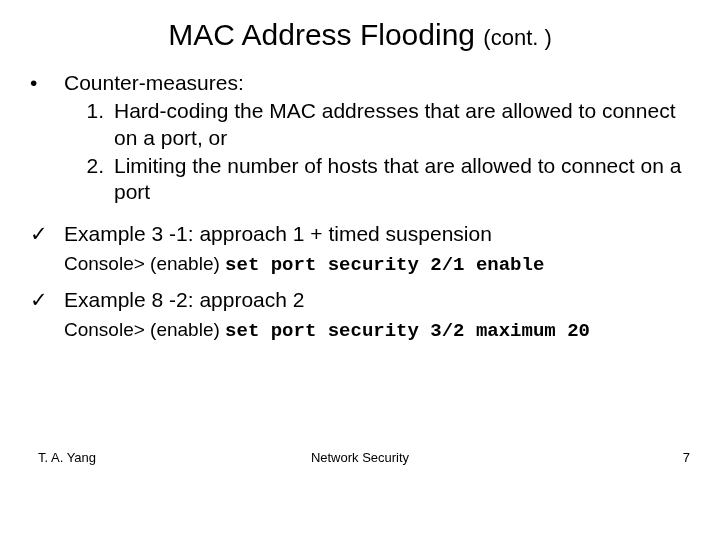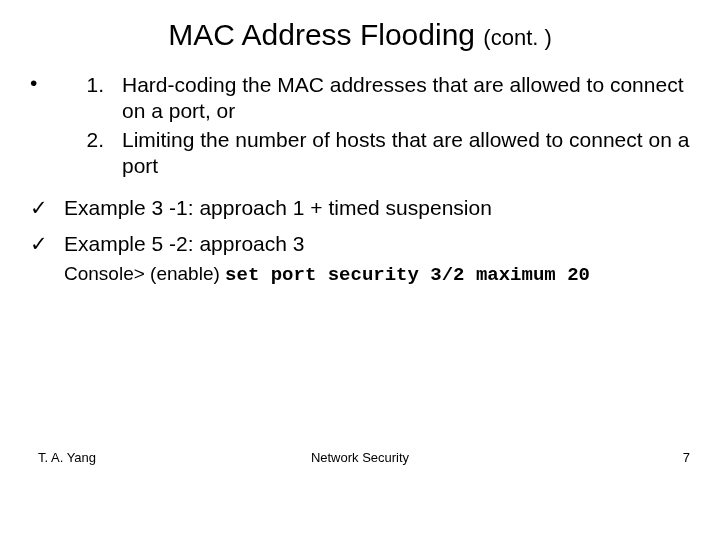--- a/index.html
+++ b/index.html
@@ -49,21 +49,20 @@
     margin-top: 2px;
   }
   .num-col {
     width: 40px;
     flex: 0 0 40px;
     text-align: right;
     padding-right: 10px;
   }
   .num-text {
     flex: 1;
-    margin-left: 8px;
   }
   .check {
     font-family: Arial, sans-serif;
   }
   .console-block {
     font-size: 19px;
     line-height: 1.25;
     margin: 4px 0 10px 34px;
   }
   .console-line {
@@ -111,44 +110,48 @@
   <div class="title">
     <span>MAC Address Flooding</span>
     <span class="cont">(cont. )</span>
   </div>
 
   <div class="body">
 
     <div class="row">
       <div class="bullet-col">•</div>
       <div class="content-col">
+        <div>Counter-measures:</div>
         <div class="num-row">
           <div class="num-col">1.</div>
           <div class="num-text">Hard-coding the MAC addresses that are allowed to connect on a port, or</div>
         </div>
         <div class="num-row">
           <div class="num-col">2.</div>
           <div class="num-text">Limiting the number of hosts that are allowed to connect on a port</div>
         </div>
       </div>
     </div>
 
     <div class="gap"></div>
 
     <div class="row">
       <div class="bullet-col check">✓</div>
       <div class="content-col">Example 3 -1: approach 1 + timed suspension</div>
     </div>
 
     <div class="console-block">
+      <span class="console-line">
+        <span>Console&gt; (enable) </span><span class="mono bold">set port security 2/1 enable</span>
+      </span>
     </div>
 
     <div class="row">
       <div class="bullet-col check">✓</div>
-      <div class="content-col">Example 5 -2: approach 3</div>
+      <div class="content-col">Example 8 -2: approach 2</div>
     </div>
 
     <div class="console-block" style="margin-bottom:8px;">
       <span class="console-line">
         <span>Console&gt; (enable) </span><span class="mono bold">set port security 3/2 maximum 20</span>
       </span>
     </div>
 
   </div>
 

